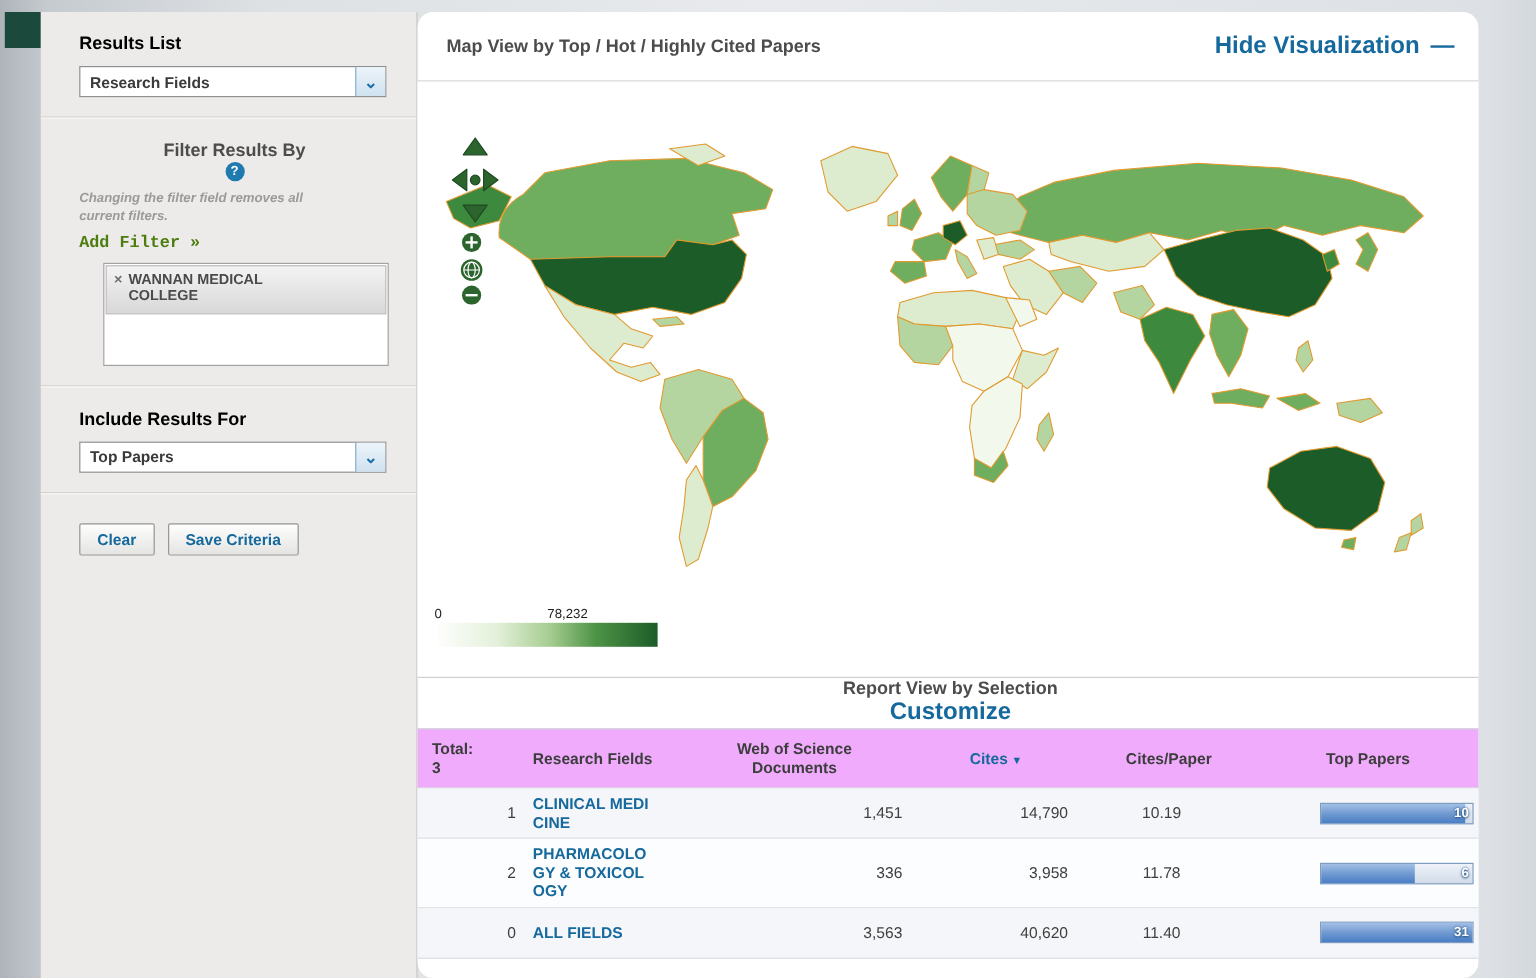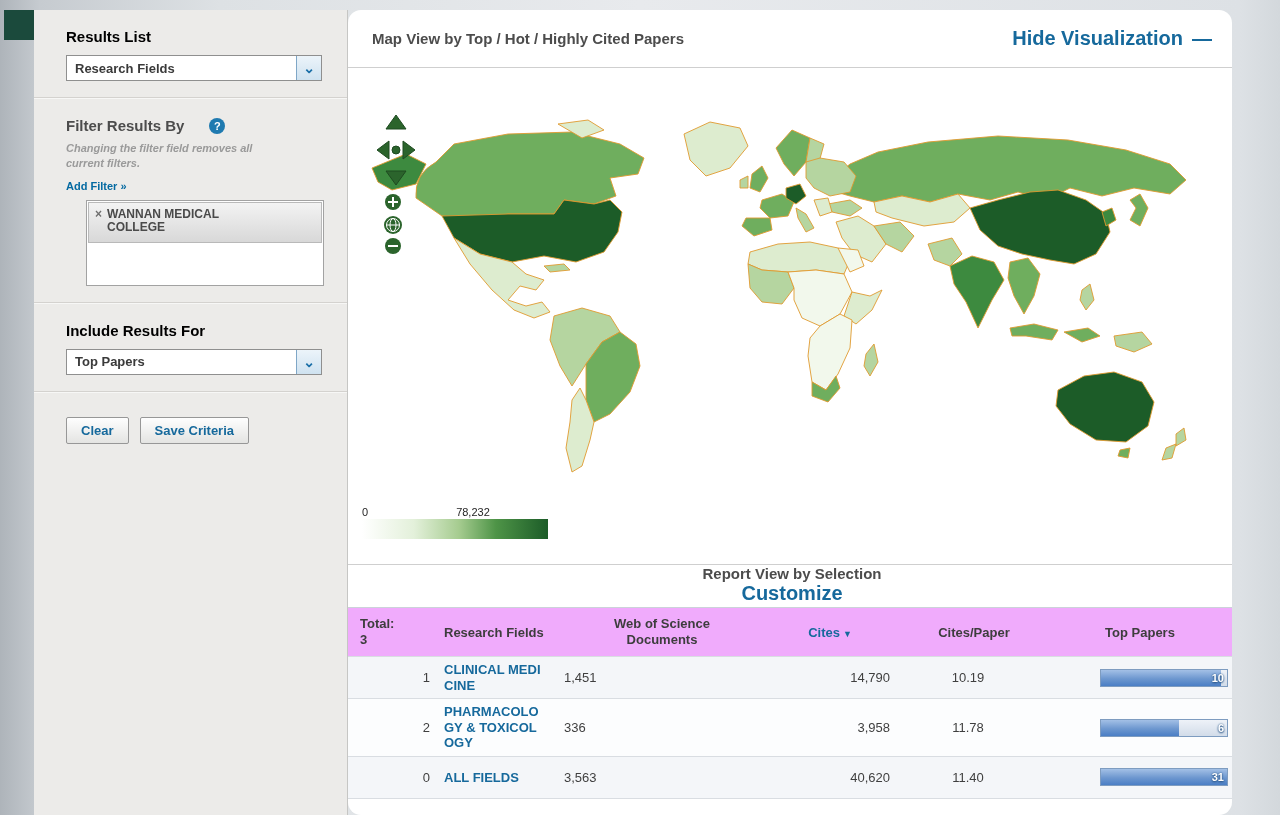--- a/index.html
+++ b/index.html
@@ -21,27 +21,27 @@
   .sb-div { border:0; border-top:1px solid #d4d2cf; border-bottom:1px solid #f7f7f6; margin:0; }
 
   .select { width:256px; height:26px; background:#fff; border:1px solid #8f8f8f;
     display:flex; align-items:center; cursor:pointer; }
   .select-val { flex:1; padding:0 8px; font-size:13px; font-weight:bold; color:#3a3a3a;
     white-space:nowrap; overflow:hidden; }
   .select-btn { width:25px; height:100%; border-left:1px solid #7fa7c7;
     background:linear-gradient(#ecf4fa,#cfe2f0); color:#1a6fa8; font-weight:bold;
     font-size:14px; display:flex; align-items:center; justify-content:center; }
 
-  .filter-title-row { display:flex; align-items:center; gap:25px; margin-bottom:7px; }
+  .filter-title-row { display:flex; align-items:center; gap:1px; margin-bottom:7px;flex-direction:column; }
   .filter-title { font-size:15px; font-weight:bold; color:#4c4c4c; }
   .help-badge { width:16px; height:16px; border-radius:50%; background:#1f7ab0; color:#fff;
     font-size:11px; font-weight:bold; display:flex; align-items:center; justify-content:center; cursor:pointer; }
   .filter-note { font-size:11px; font-weight:bold; font-style:italic; color:#9a9a9a;
     width:214px; line-height:1.35; margin-bottom:5px; }
-  .add-filter { font-size:11px; font-weight:bold; color:#0369a1; cursor:pointer; margin-bottom:8px; display:inline-block; }
+  .add-filter { font-size:14px; font-weight:bold; color:#4d7c0f; cursor:pointer; margin-bottom:8px; display:inline-block;font-family:Liberation Mono, monospace; }
   .tag-box { margin-left:20px; width:238px; height:86px; background:#fff; border:1px solid #a2a2a2; }
   .tag { margin:1px; border:1px solid #b9b9b9; background:linear-gradient(#f3f3f3,#d8d8d8);
     padding:5px 8px 7px 6px; display:flex; align-items:flex-start; gap:5px; }
   .tag-x { color:#6f6f6f; font-size:12px; font-weight:bold; line-height:1.1; cursor:pointer; }
   .tag-label { font-size:12px; font-weight:bold; color:#4a4a4a; line-height:1.15; width:150px; }
 
   .btn-row { display:flex; gap:11px; padding:24px 22px 16px 32px; }
   .btn { height:27px; padding:0 14px; background:linear-gradient(#fefefe,#e4e4e2);
     border:1px solid #979797; border-radius:2px; font-size:13px; font-weight:bold;
     color:#16699c; font-family:inherit; cursor:pointer; }
@@ -75,21 +75,21 @@
     font-weight:bold; color:#3d3d3d; }
   .trow.r1, .trow.r3 { background:#f4f6f9; }
   .trow.r2 { background:#fcfdfe; }
   .trow.r { min-height:42px; padding:5px 0; }
 
   .c-rank { padding:0 6px 0 12px; text-align:right; }
   .head .c-rank { text-align:left; line-height:1.25; }
   .c-field { padding-left:8px; }
   .fld-link { color:#16699c; font-weight:bold; width:102px; word-break:break-all;
     line-height:1.2; display:inline-block; cursor:pointer; }
-  .c-docs { padding-right:8px; }
+  .c-docs { text-align:right; padding-right:8px; }
   .head .c-docs { text-align:center; padding:0 26px; line-height:1.25; cursor:pointer; }
   .c-cites { text-align:right; padding-right:10px; }
   .head .c-cites { text-align:center; padding-right:0; color:#16699c; cursor:pointer; }
   .sort-icon { font-size:9px; color:#16699c; margin-left:3px; }
   .c-cpp { text-align:center; padding-right:12px; }
   .head .c-cpp { text-align:center; padding-right:0; cursor:pointer; }
   .c-top { display:flex; justify-content:flex-end; padding-right:4px; }
   .head .c-top { display:block; text-align:center; padding-right:0; cursor:pointer; }
 
   .tpbar { width:128px; height:18px; border:1px solid #7e9cc0; position:relative;

